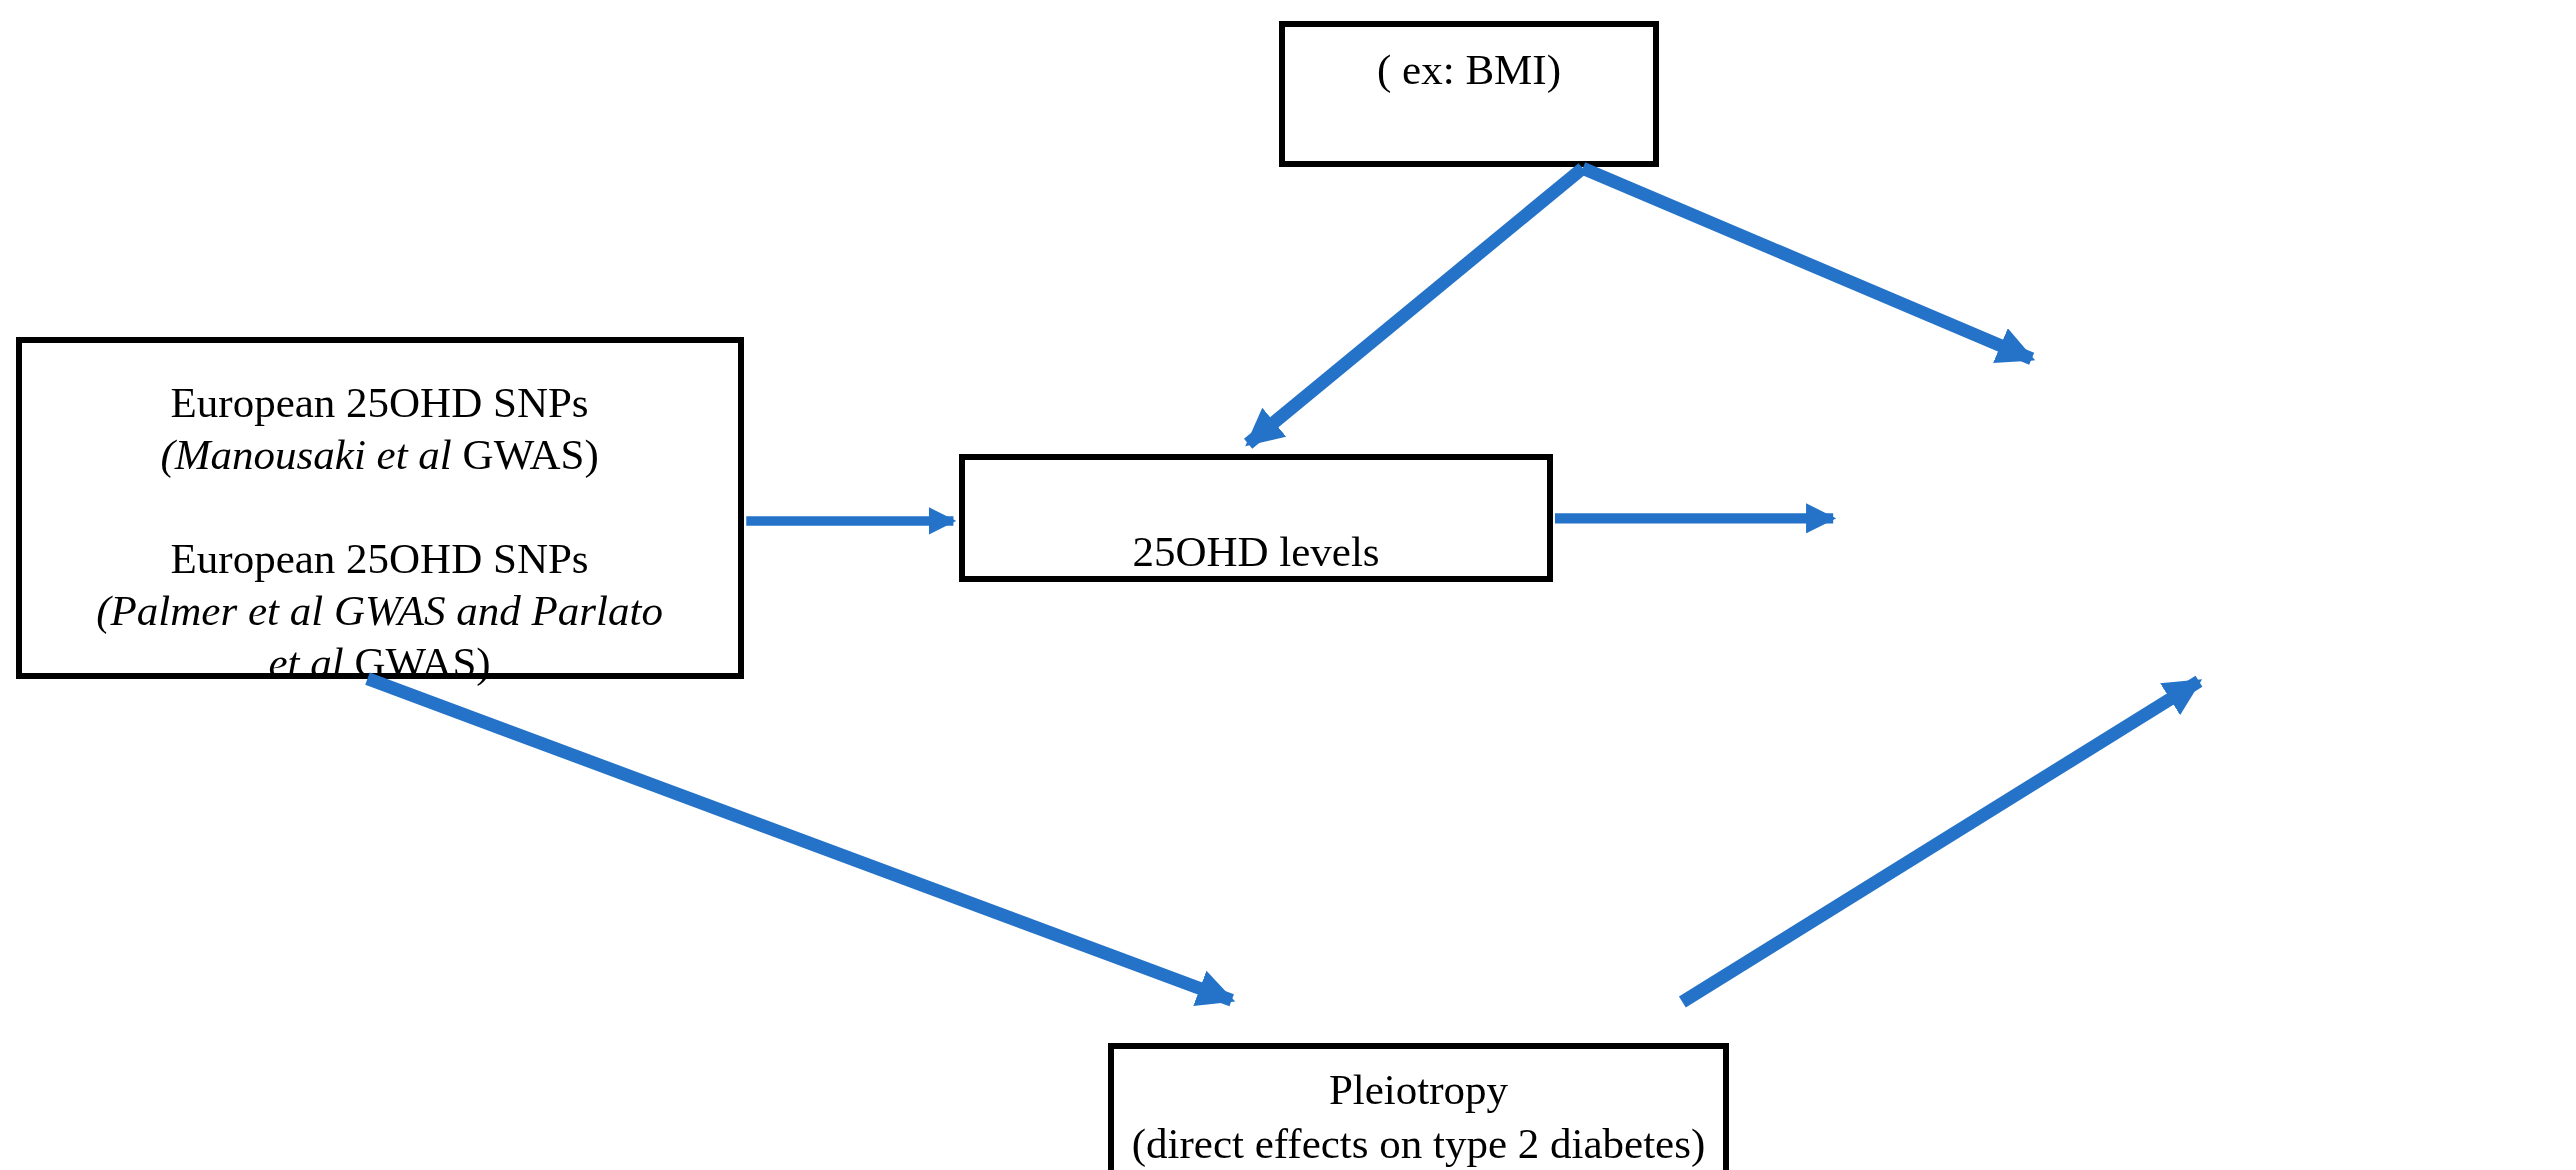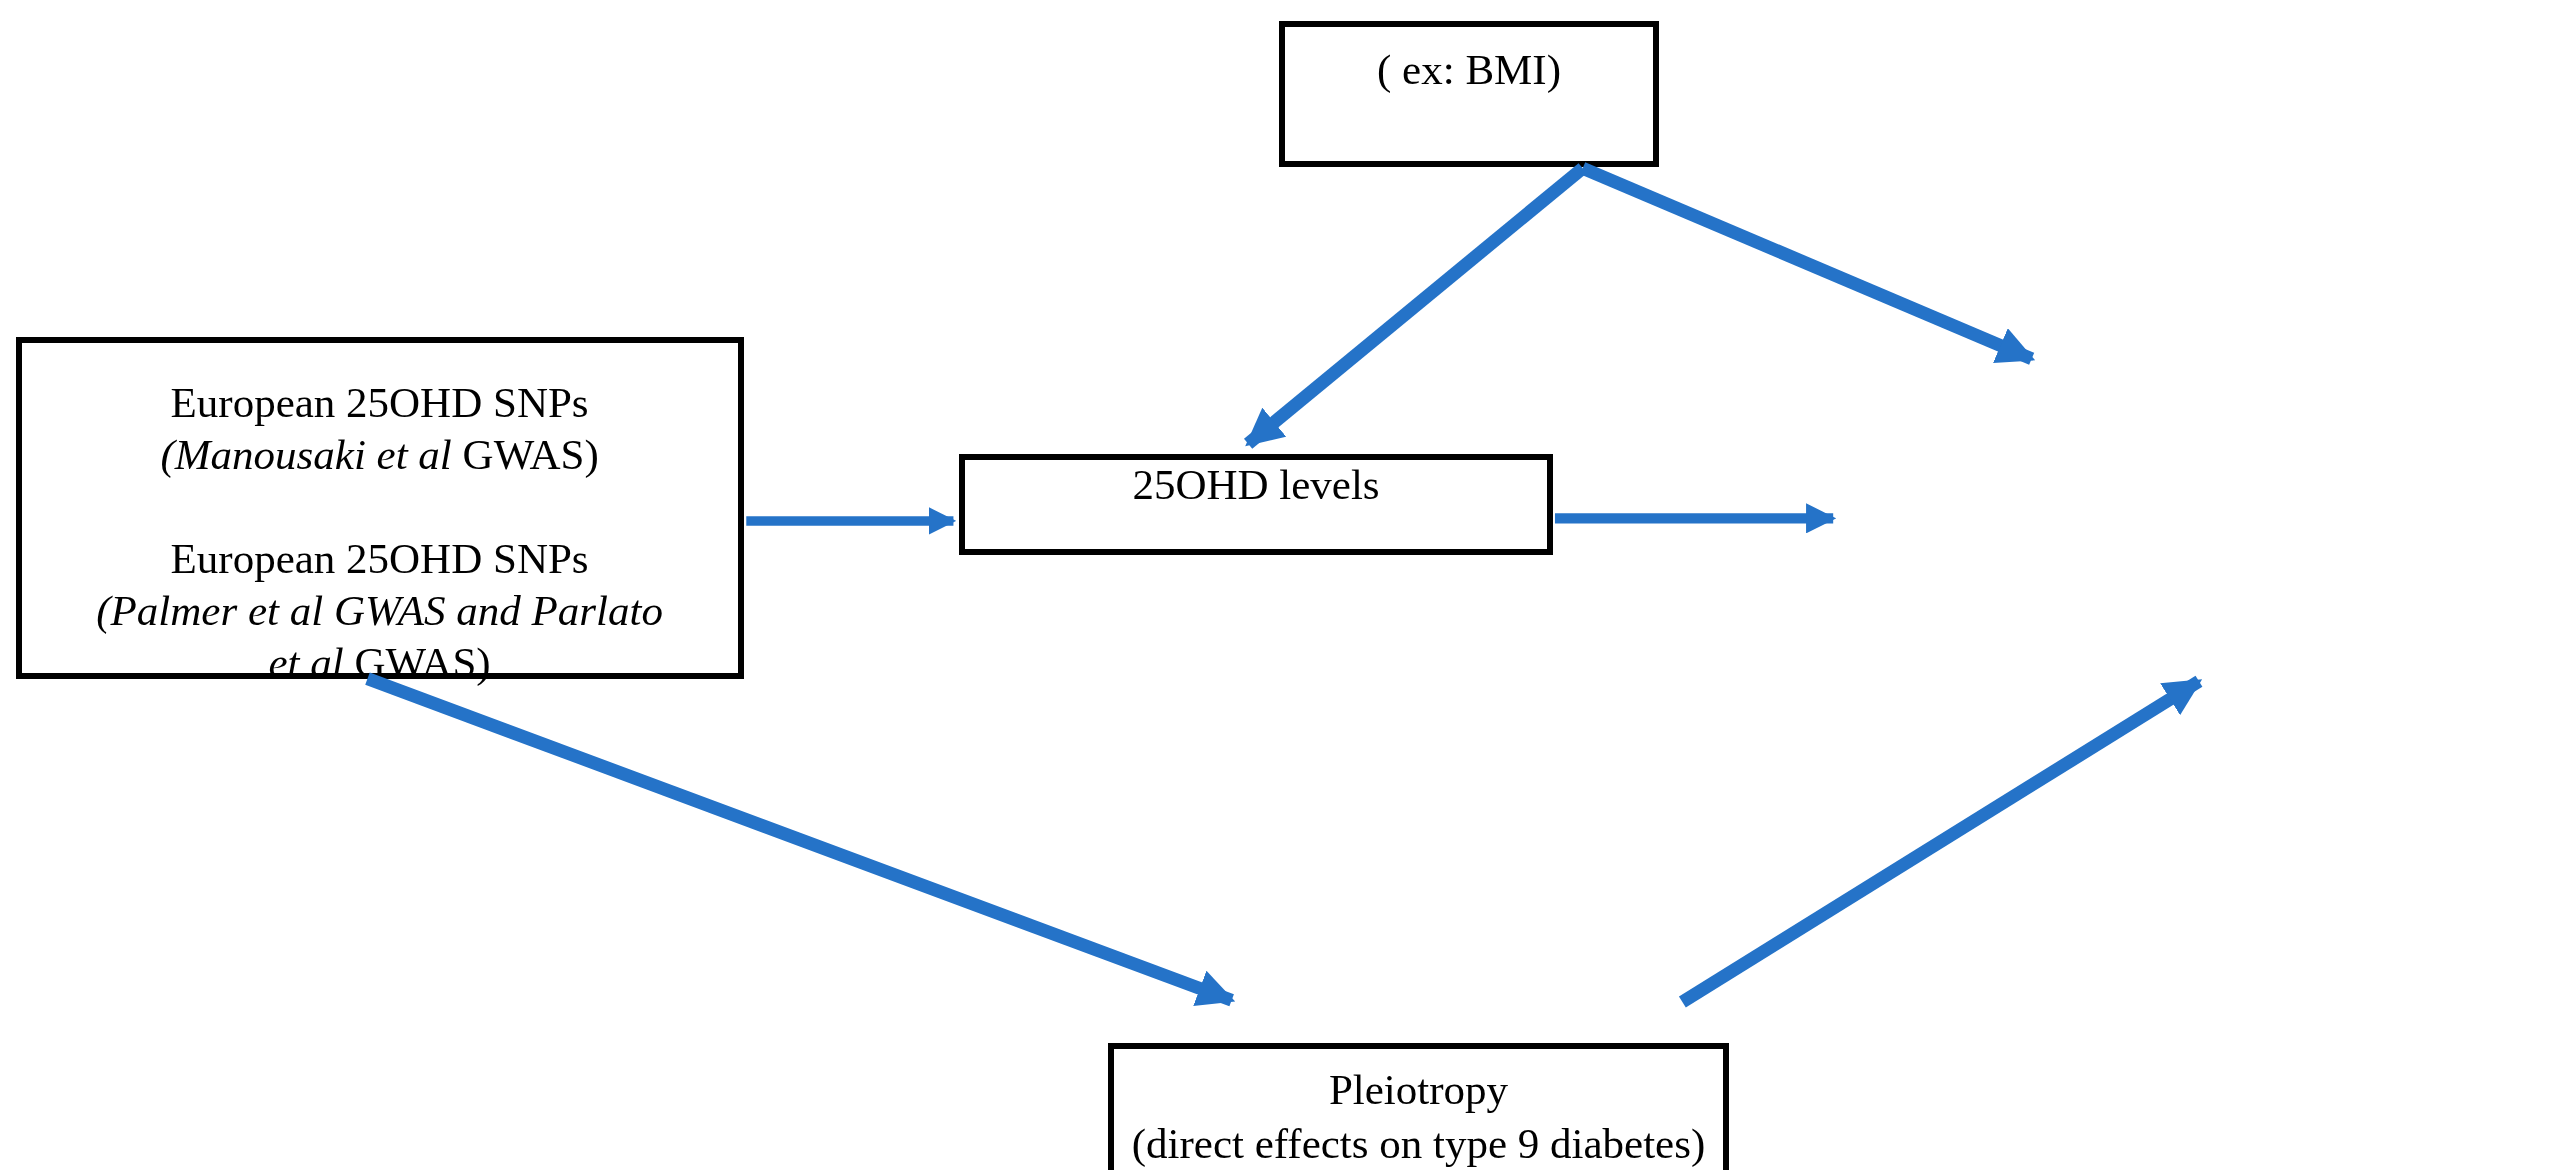--- a/index.html
+++ b/index.html
@@ -32,22 +32,22 @@
   #node-confounders {
     left: 1279px; top: 21px; width: 380px; height: 146px;
     padding-top: 15.6px; line-height: 54px;
   }
   #node-snps {
     left: 15.6px; top: 337px; width: 728px; height: 342px;
     padding-top: 34px; line-height: 52px;
   }
   #node-snps .spacer { height: 52px; }
   #node-levels {
-    left: 959px; top: 454px; width: 594px; height: 101px;
-    display: flex; align-items: flex-start; justify-content: center;
+    left: 959px; top: 454px; width: 594px; height: 128px;
+    display: flex; align-items: flex-end; justify-content: center;
   }
   #node-outcome {
     left: 1838px; top: 363px; width: 724px; height: 313px;
     display: flex; flex-direction: column; align-items: center; justify-content: center;
     line-height: 57px;
   }
   #node-pleiotropy {
     left: 1108px; top: 1043px; width: 621px; height: 147px;
     padding-top: 14px; line-height: 54px;
   }
@@ -94,17 +94,17 @@
     <div class="line"><span class="it">et al</span><span> GWAS)</span></div>
   </div>
 
   <div class="node" id="node-levels">
     <div class="line">25OHD levels</div>
   </div>
 
 
   <div class="node" id="node-pleiotropy">
     <div class="line">Pleiotropy</div>
-    <div class="line">(direct effects on type 9 diabetes)</div>
+    <div class="line">(direct effects on type 2 diabetes)</div>
   </div>
 
 </div>
 
 
 </body></html>

